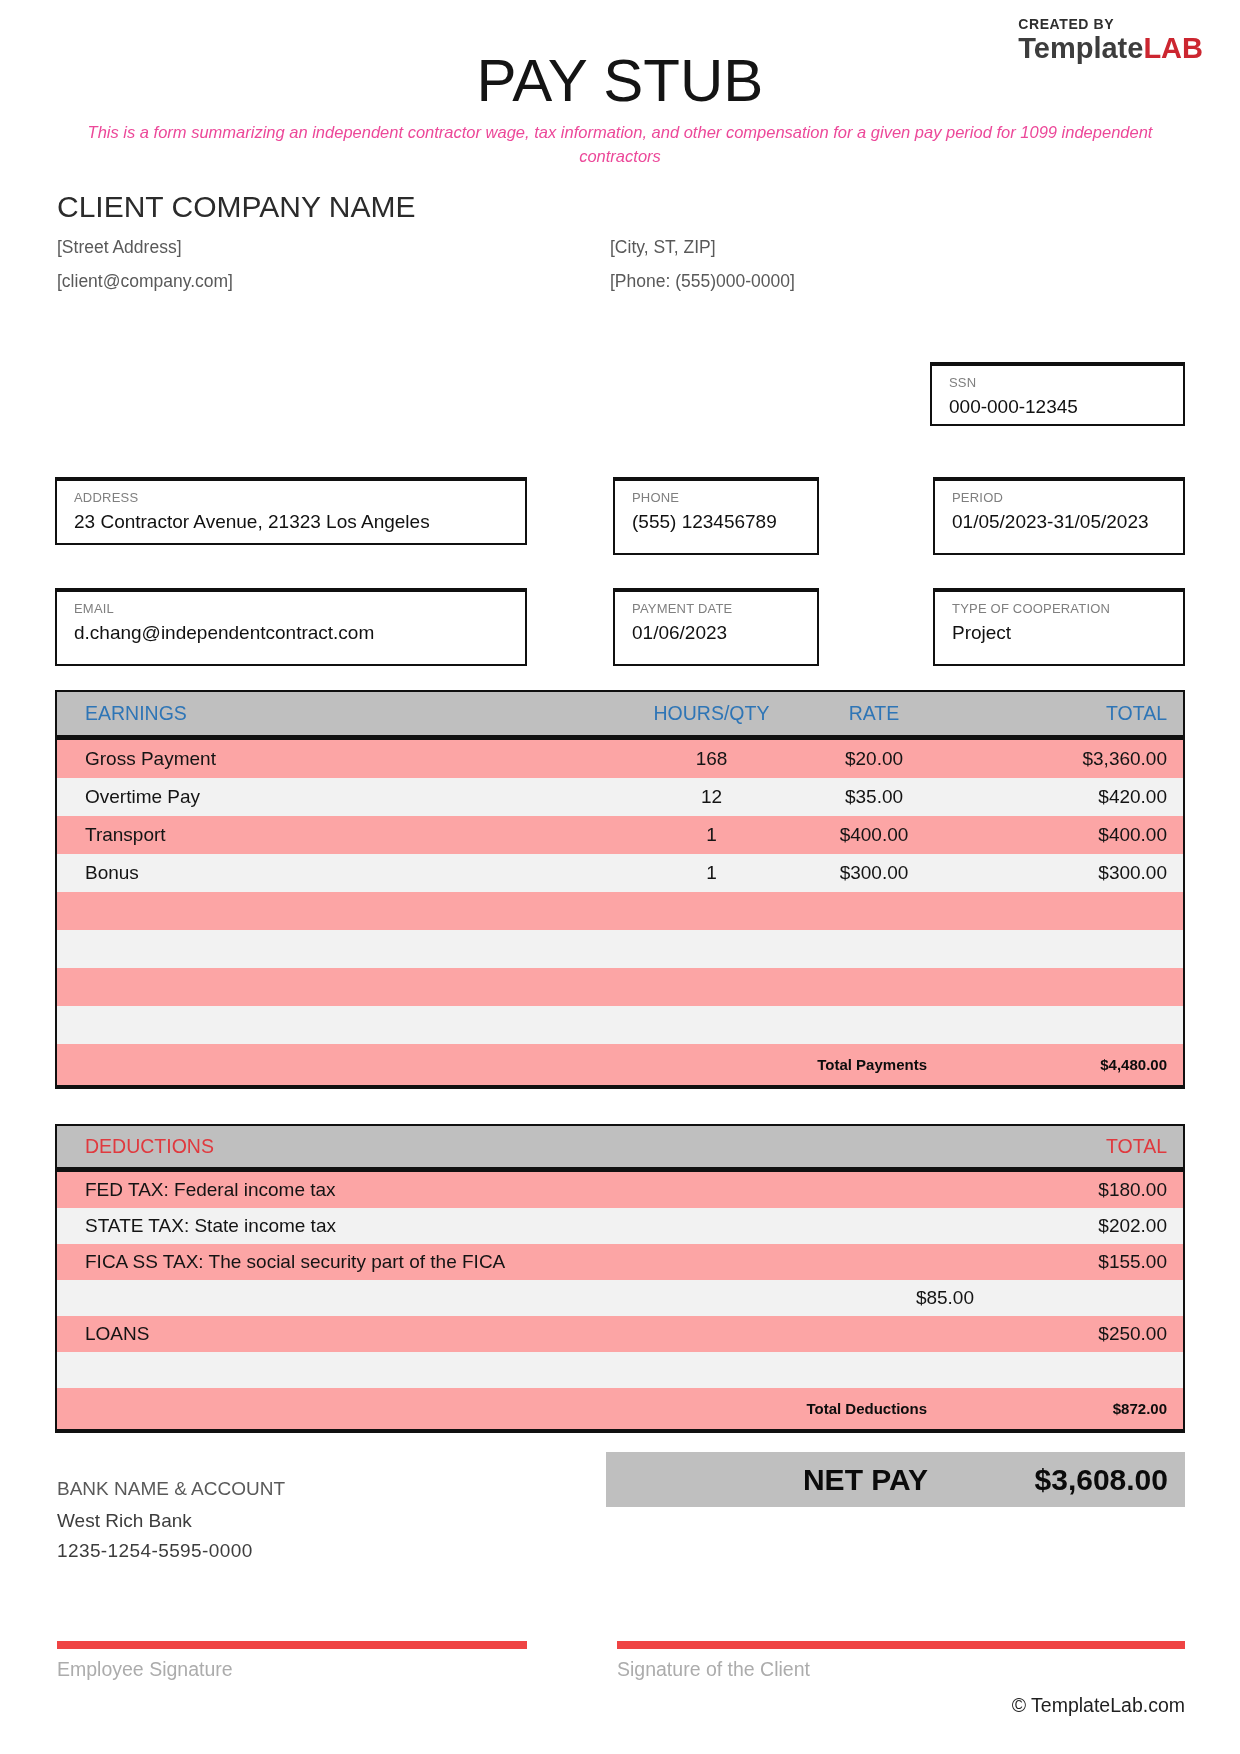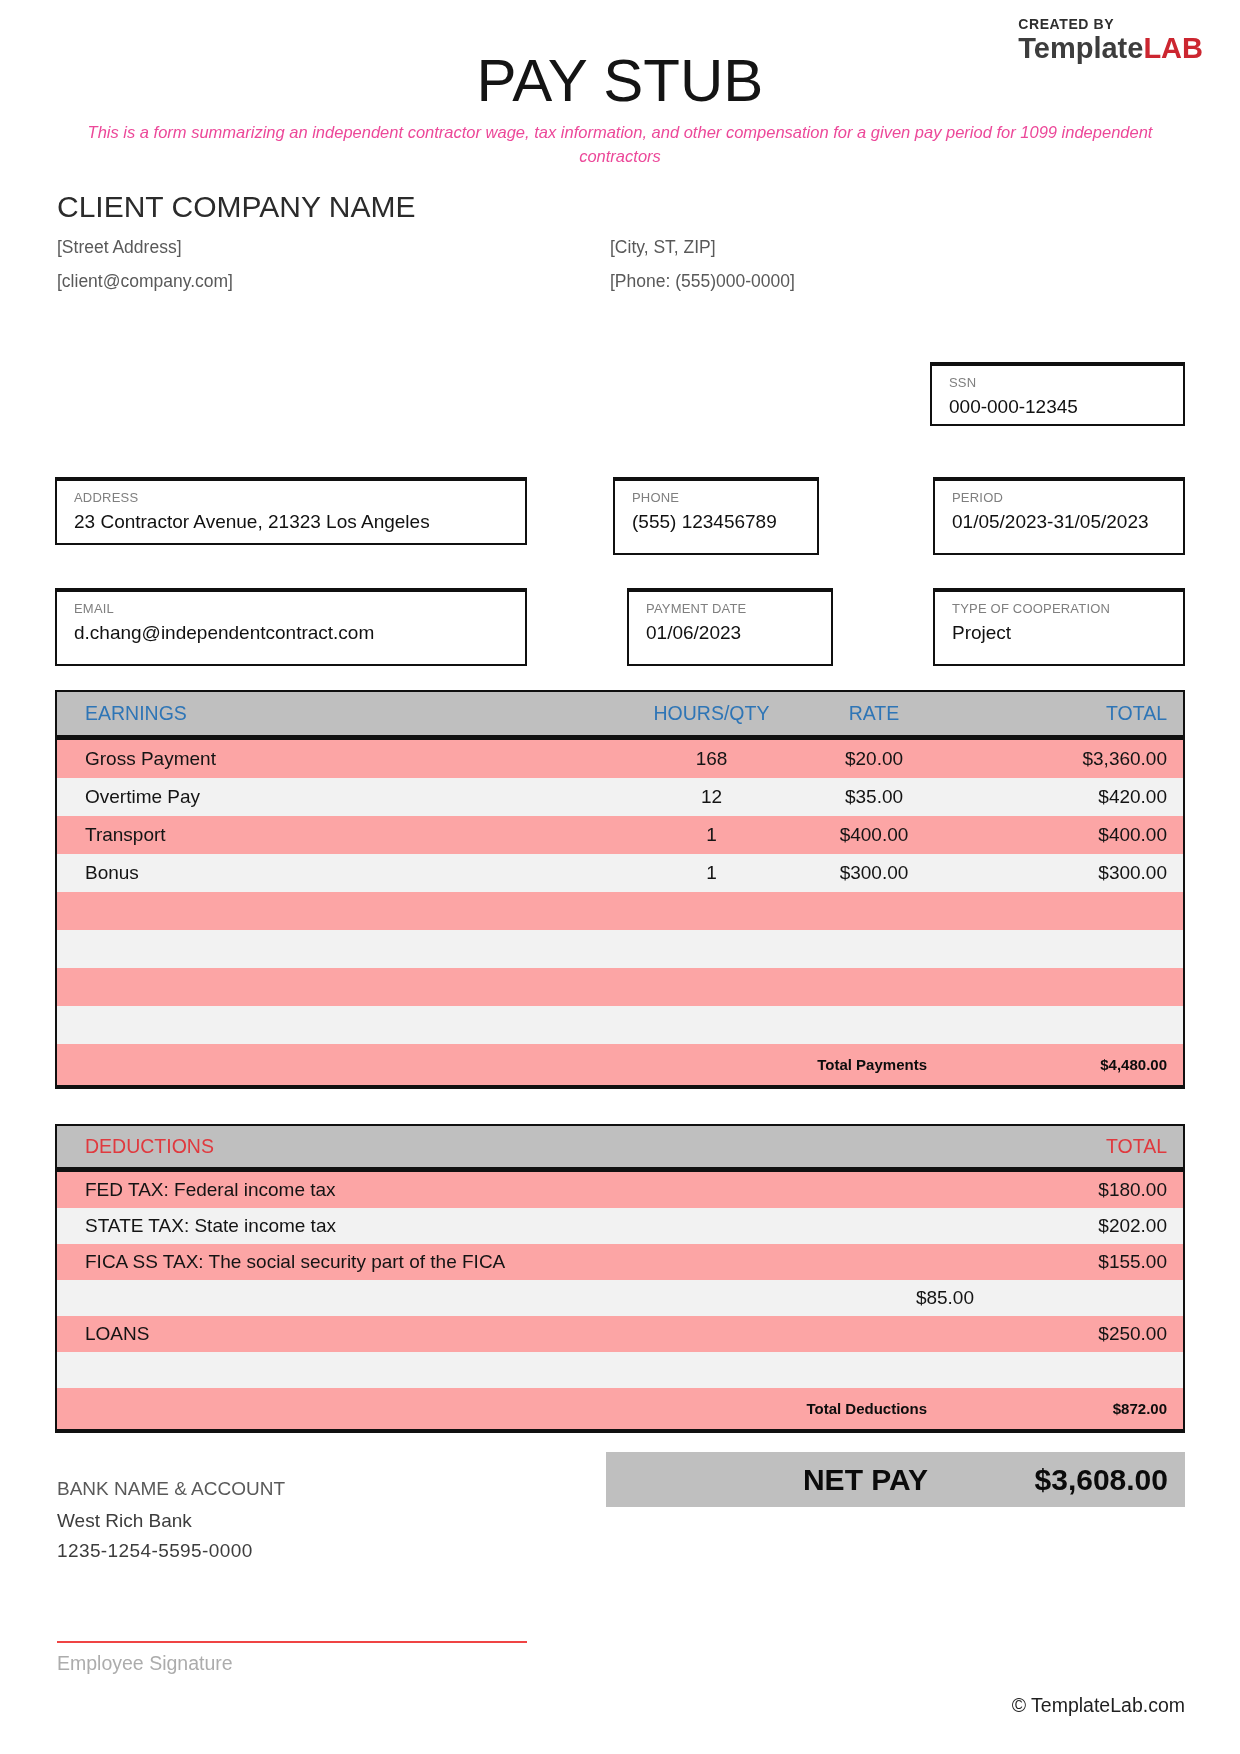--- a/index.html
+++ b/index.html
@@ -51,21 +51,21 @@
     padding: 9px 10px 0 17px;
   }
   .ibox .lbl { font-size: 13px; color: #7f7f7f; margin-bottom: 6px; letter-spacing: 0.2px; }
   .ibox .val { font-size: 19px; color: #111; }
   .b-employee { left: 55px;  top: 362px; width: 757px; height: 78px; }
   .b-ssn      { left: 930px; top: 362px; width: 255px; height: 64px; }
   .b-address  { left: 55px;  top: 477px; width: 472px; height: 68px; }
   .b-phone    { left: 613px; top: 477px; width: 206px; height: 78px; }
   .b-period   { left: 933px; top: 477px; width: 252px; height: 78px; }
   .b-email    { left: 55px;  top: 588px; width: 472px; height: 78px; }
-  .b-paydate  { left: 627px; top: 588px; width: 206px; height: 78px; }
+  .b-paydate  { left: 613px; top: 588px; width: 206px; height: 78px; }
   .b-coop     { left: 933px; top: 588px; width: 252px; height: 78px; }
 
   
   .tbl {
     position: absolute; left: 55px; width: 1130px; background: #fca5a5;
     border: 2px solid #101010; border-bottom-width: 4px;
   }
   .tbl-earnings   { top: 690px; }
   .tbl-deductions { top: 1124px; }
 
@@ -110,21 +110,21 @@
 
   
   .bank { position: absolute; left: 57px; top: 1478px; font-size: 19px; }
   .bank .bank-label   { color: #595959; margin-bottom: 10px; }
   .bank .bank-name    { color: #3d3d3d; margin-bottom: 8px; }
   .bank .bank-account { color: #3d3d3d; letter-spacing: 0.4px; }
 
   
   .sig {
     position: absolute; top: 1641px;
-    border-top: 2px solid #ef4444; padding-top: 9px;
+    border-top: 8px solid #ef4444; padding-top: 9px;
     font-size: 19.5px; color: #acacac;
   }
   .sig-employee { left: 57px;  width: 470px; }
   .sig-client   { left: 617px; width: 568px; }
 
   
   .footer {
     position: absolute; top: 1694px; right: 55px;
     font-size: 19.5px; color: #1f1f1f;
   }
@@ -264,16 +264,19 @@
 
   <div class="bank">
     <div class="bank-label">BANK NAME &amp; ACCOUNT</div>
     <div class="bank-name">West Rich Bank</div>
     <div class="bank-account">1235-1254-5595-0000</div>
   </div>
 
   <div class="sig sig-employee">
     <span>Employee Signature</span>
   </div>
+  <div class="sig sig-client">
+    <span>Signature of the Client</span>
+  </div>
 
   <div class="footer">© TemplateLab.com</div>
 
 </div>
 
 </body></html>

